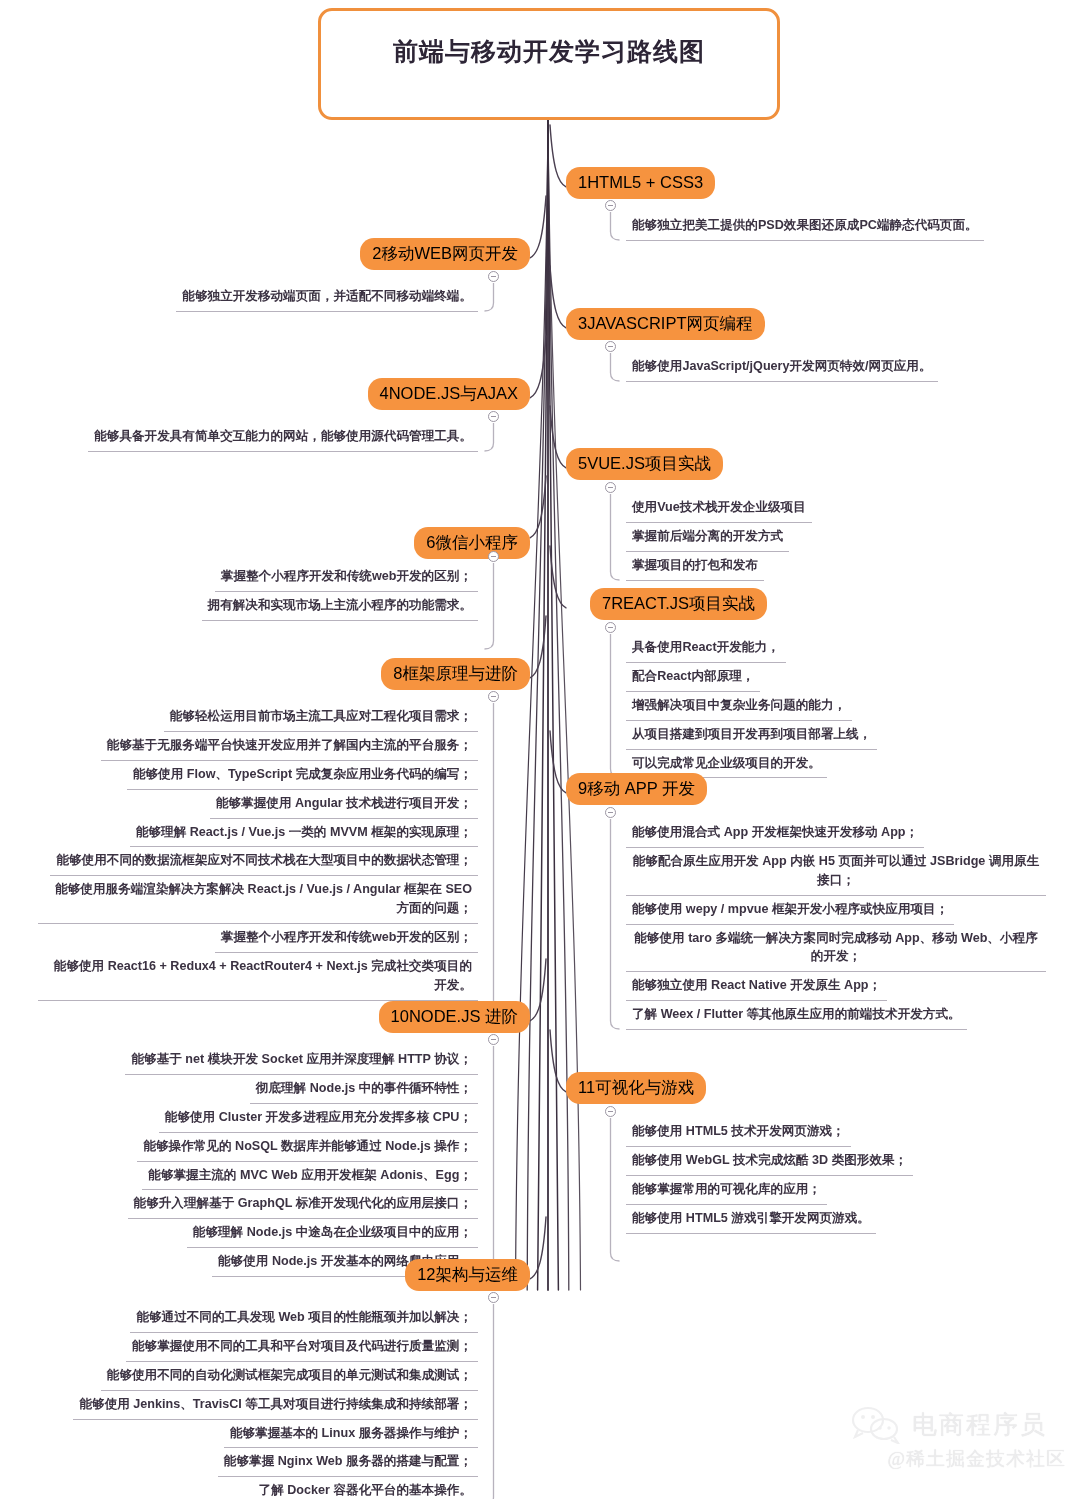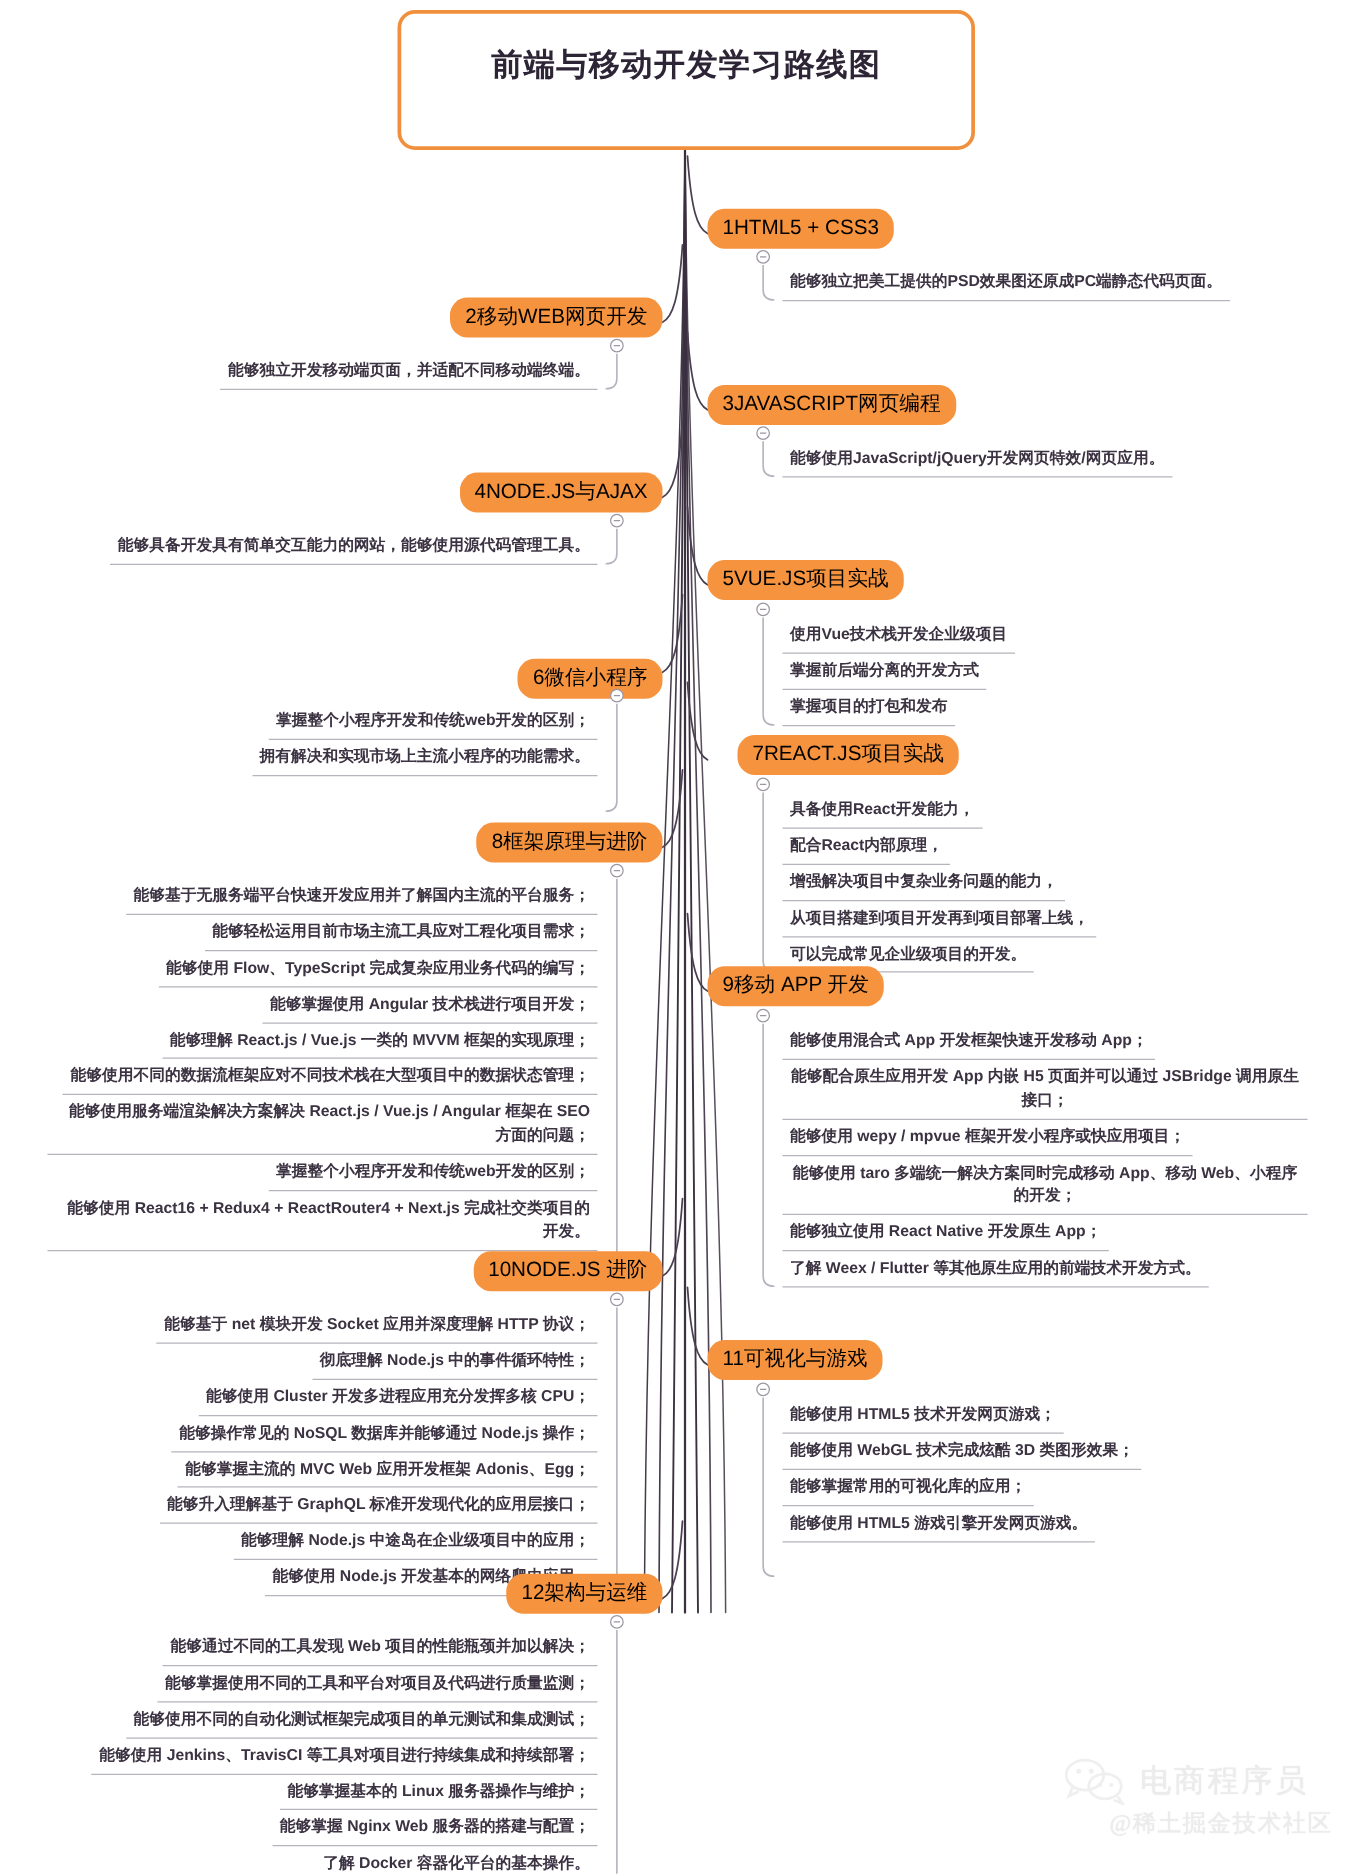--- a/index.html
+++ b/index.html
@@ -249,22 +249,22 @@
           <div class="item">可以完成常见企业级项目的开发。</div>
         </div>
       </div>
       <div class="toggle" style="left: 604.5px; top: 622px;"></div>
       <div class="topic left" style="top: 658px; right: 550px;"><span>8框架原理与进阶</span></div>
       <div class="branch" style="top: 703px; left: 30px; width: 470px; height: 327px;">
         <svg width="470" height="347" style="pointer-events: none;">
           <path d="M 463.5 0 L 463.5 318 Q 463.5 326 454.5 326" fill="none" stroke="#b7b2bd" stroke-width="1.3"></path>
         </svg>
         <div class="items left">
+          <div class="item">能够轻松运用目前市场主流工具应对工程化项目需求；</div>
           <div class="item">能够基于无服务端平台快速开发应用并了解国内主流的平台服务；</div>
-          <div class="item">能够轻松运用目前市场主流工具应对工程化项目需求；</div>
           <div class="item">能够使用 Flow、TypeScript 完成复杂应用业务代码的编写；</div>
           <div class="item">能够掌握使用 Angular 技术栈进行项目开发；</div>
           <div class="item">能够理解 React.js / Vue.js 一类的 MVVM 框架的实现原理；</div>
           <div class="item">能够使用不同的数据流框架应对不同技术栈在大型项目中的数据状态管理；</div>
           <div class="item wrap" style="width: 440px;">能够使用服务端渲染解决方案解决 React.js / Vue.js / Angular 框架在 SEO 方面的问题；</div>
           <div class="item">掌握整个小程序开发和传统web开发的区别；</div>
           <div class="item wrap" style="width: 440px;">能够使用 React16 + Redux4 + ReactRouter4 + Next.js 完成社交类项目的开发。</div>
         </div>
       </div>
       <div class="toggle" style="left: 487.5px; top: 691px;"></div>

